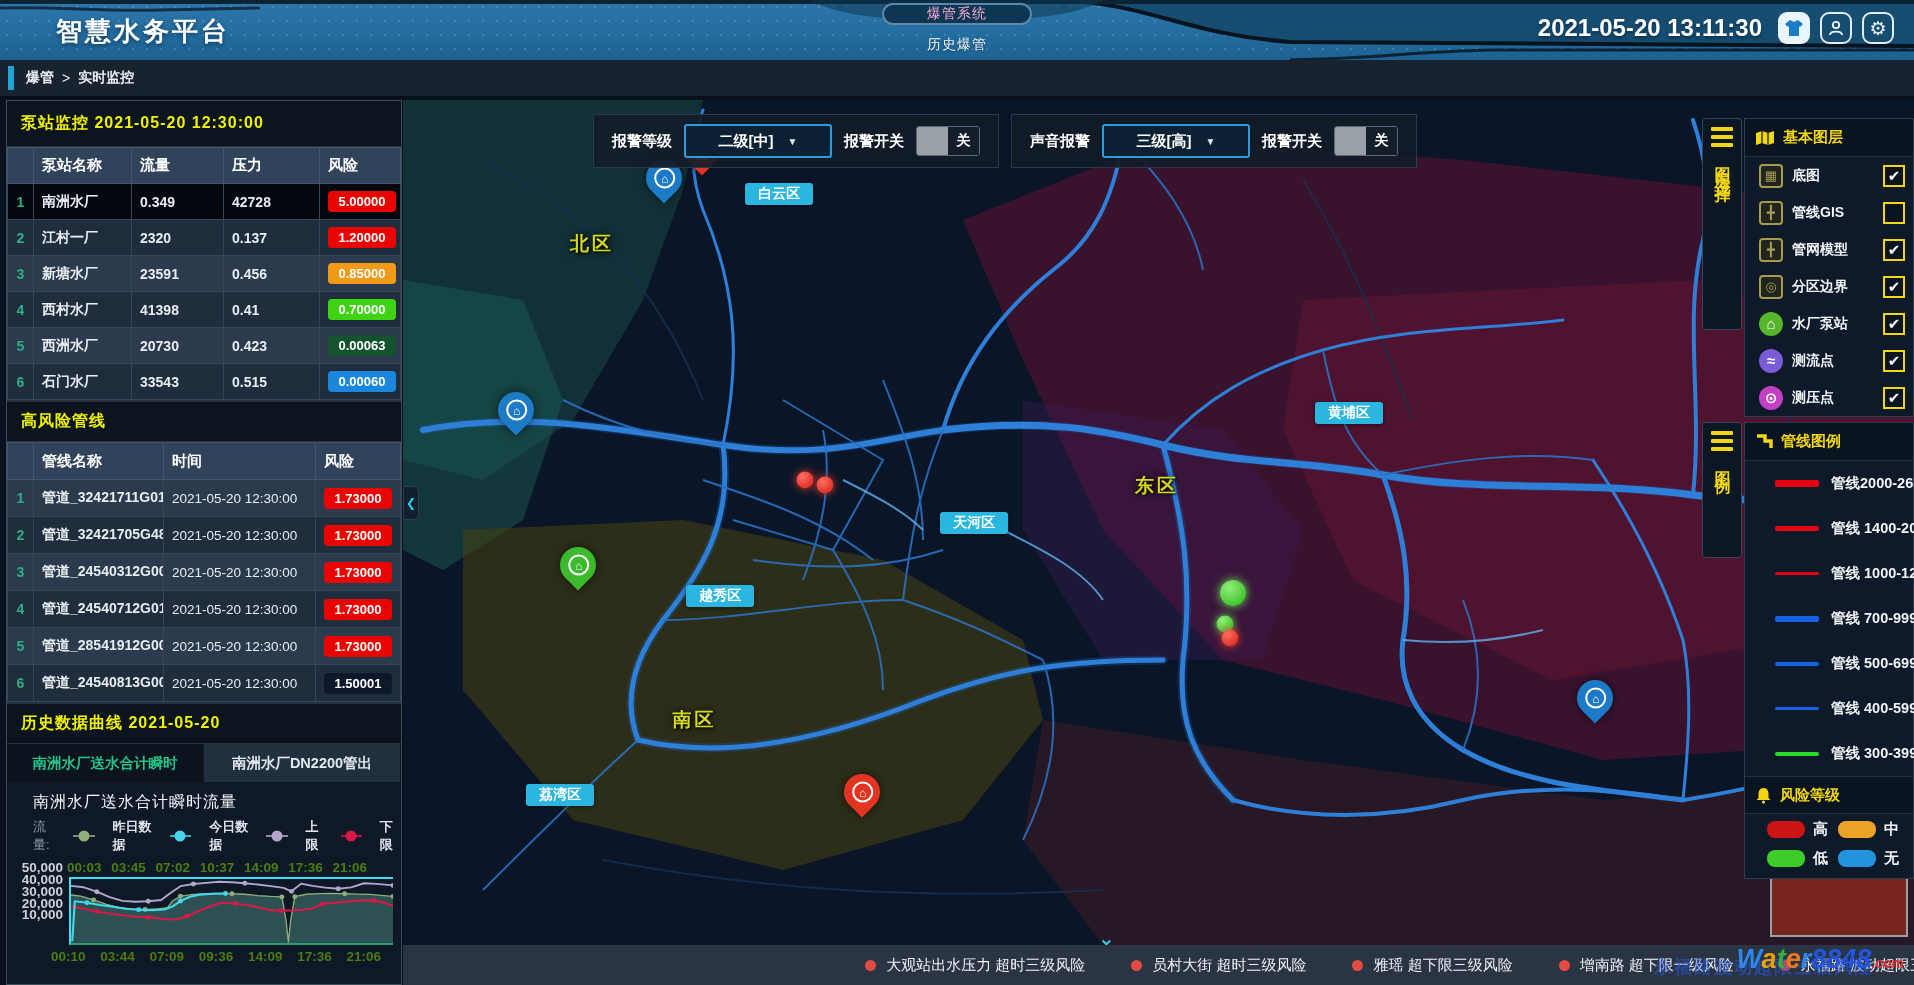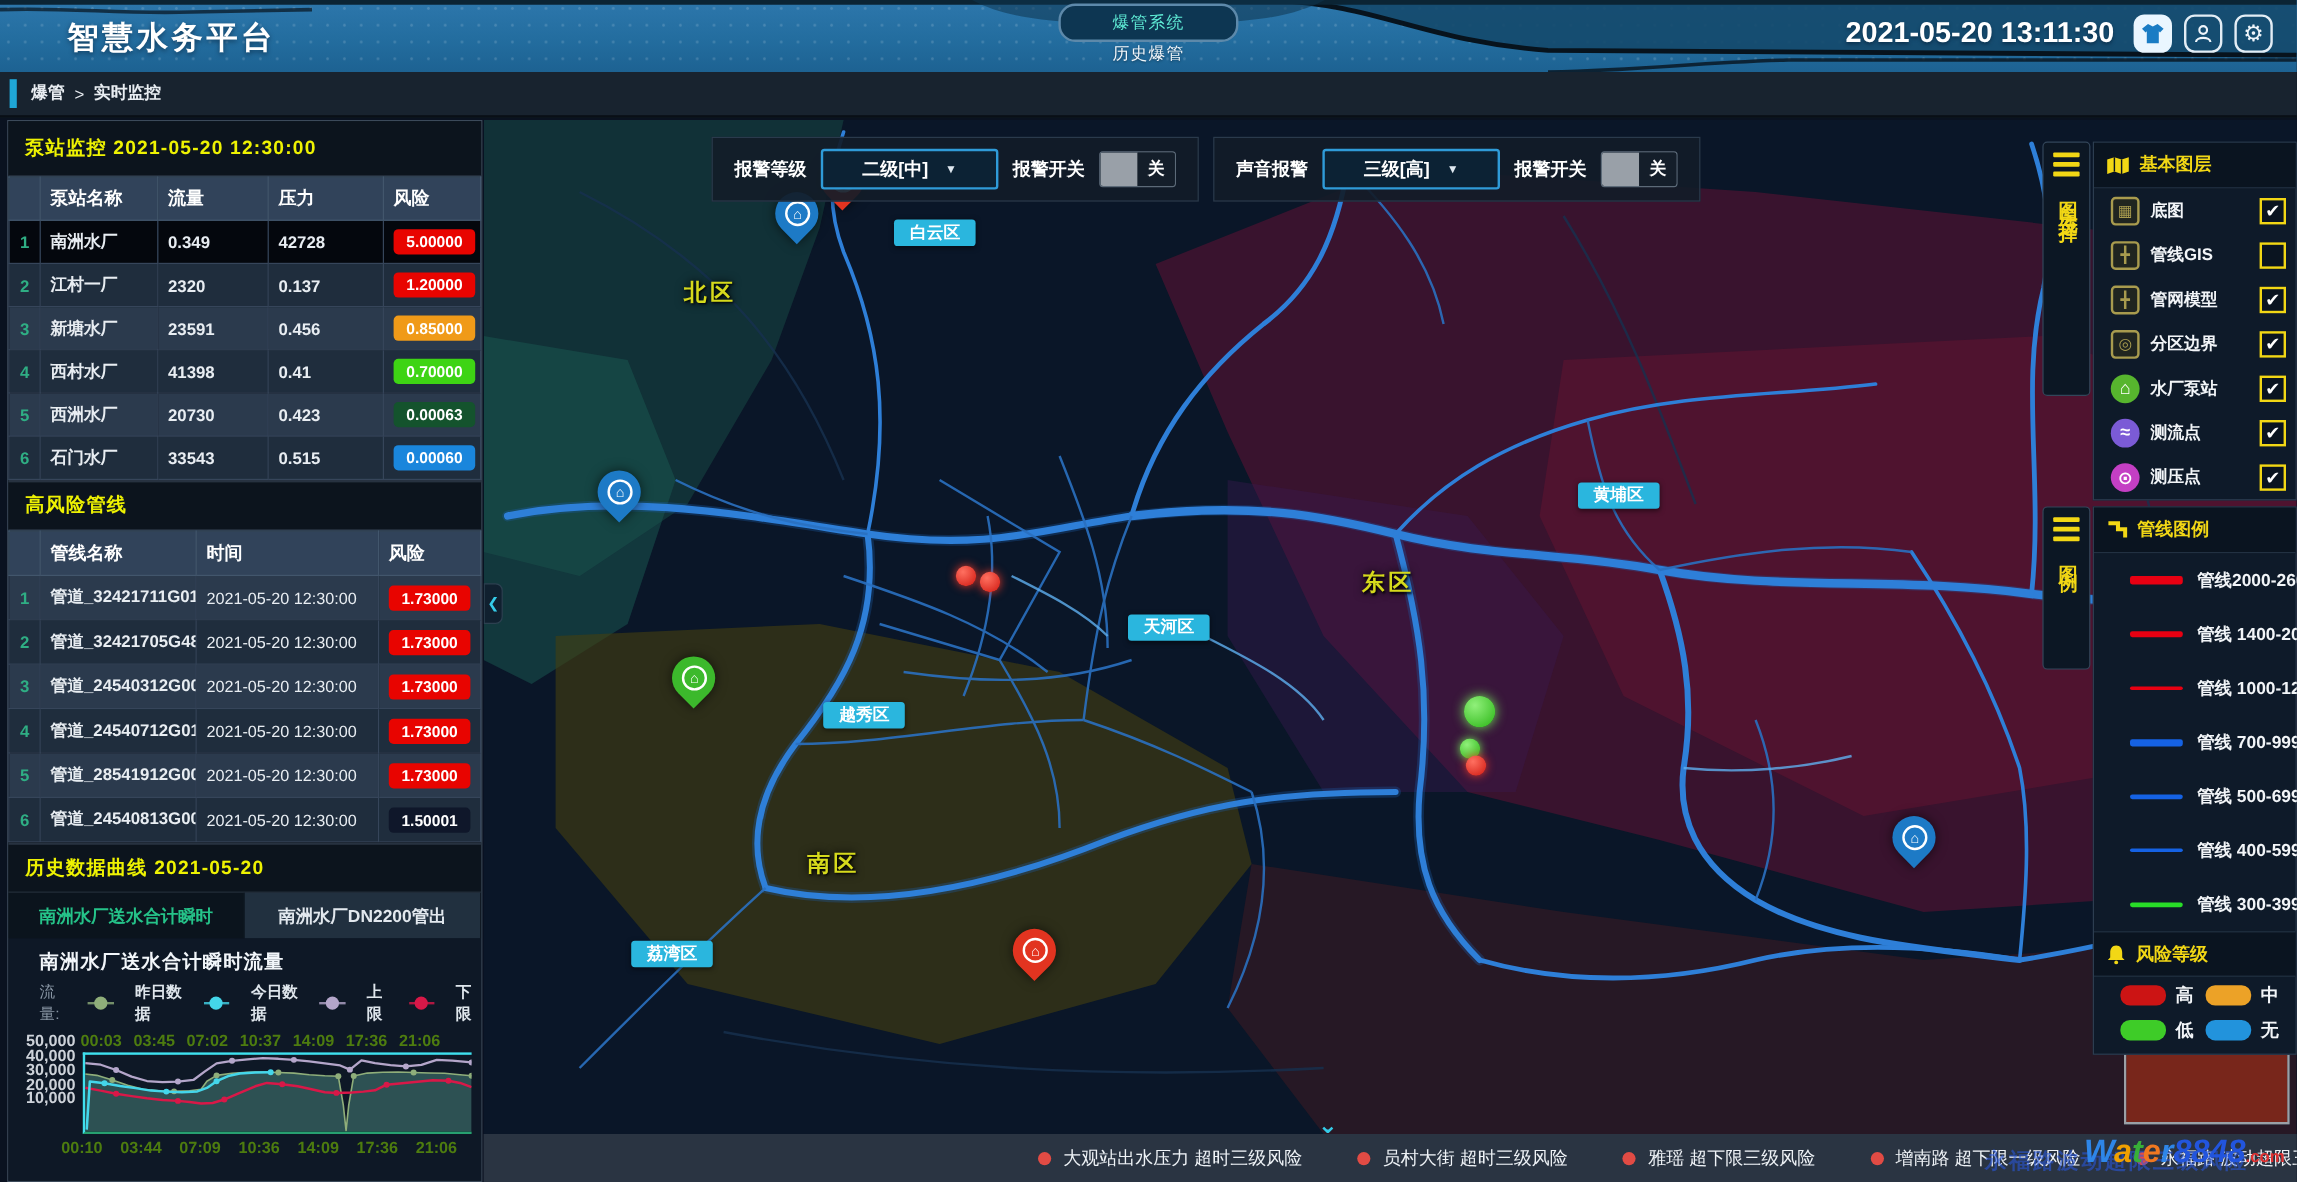--- a/index.html
+++ b/index.html
@@ -8,22 +8,22 @@
 
   
   .hdr { position:absolute; left:0; top:0; width:1914px; height:60px;
     background:linear-gradient(180deg,#2d77ac 0%,#236d9f 55%,#1d6292 100%); overflow:hidden; }
   .hdr .dots { position:absolute; inset:0;
     background-image:radial-gradient(rgba(255,255,255,.15) 1px, transparent 1.3px);
     background-size:14px 14px; }
   .hdr svg.deco { position:absolute; inset:0; }
   .hdr-title { position:absolute; left:56px; top:14px; font-size:26px; font-weight:bold;
     color:#fff; letter-spacing:3px; text-shadow:0 2px 4px rgba(0,20,40,.55); }
-  .sys-pill { position:absolute; left:50%; transform:translateX(-50%); top:3px; width:150px; height:32px;
-    background:#0d3652; border:2px solid #5d89aa; border-radius:14px; color:#5eead4; font-size:14px;
+  .sys-pill { position:absolute; left:50%; transform:translateX(-50%); top:3px; width:150px; height:22px;
+    background:#0d3652; border:2px solid #5d89aa; border-radius:14px; color:#f9a8d4; font-size:14px;
     display:flex; align-items:center; justify-content:center; letter-spacing:1px; }
   .hdr-nav { position:absolute; left:50%; transform:translateX(-50%); top:36px; color:#f2f6fa;
     font-size:14px; letter-spacing:1px; text-shadow:0 1px 2px rgba(0,0,0,.4); }
   .hdr-right { position:absolute; right:20px; top:12px; display:flex; align-items:center; gap:10px; }
   .hdr-time { color:#fff; font-size:24px; font-weight:bold; text-shadow:0 2px 3px rgba(0,20,40,.5); margin-right:6px; }
   .hicon { width:32px; height:32px; border-radius:9px; display:flex; align-items:center; justify-content:center; }
   .hicon.filled { background:#eaf6ff; }
   .hicon.outl { border:2px solid #e3edf5; color:#eef4fa; }
   .gear-glyph { font-size:19px; line-height:1; color:#eef4fa; }
 
@@ -55,21 +55,21 @@
   .pipe-tab td.time { font-weight:normal; font-size:13.5px; }
   .badge { display:inline-block; min-width:68px; padding:3px 6px; border-radius:4px; color:#fff;
     font-size:13px; font-weight:bold; text-align:center; }
 
   .tabs-row { display:flex; height:38px; }
   .ctab { flex:1; display:flex; align-items:center; justify-content:center; font-size:14.5px;
     font-weight:bold; background:#21303f; color:#e2e8ee; border-right:1px solid #101923; cursor:pointer; }
   .ctab.active { background:#0b141d; color:#25c389; }
 
   .chart-area { position:relative; flex:1; background:#0e1826; padding-top:6px; }
-  .chart-title { color:#f2f6fa; font-size:16px; font-weight:bold; padding:4px 0 2px 26px; letter-spacing:1px; }
+  .chart-title { color:#f2f6fa; font-size:16px; font-weight:normal; padding:4px 0 2px 26px; letter-spacing:1px; }
   .chart-legend { display:flex; align-items:center; gap:14px; padding:3px 0 2px 26px; }
   .chart-legend .pref { color:#8a97a5; font-size:13px; }
   .lg-item { display:flex; align-items:center; gap:18px; color:#dfe6ec; font-size:13px; font-weight:bold; }
   .lg-mark { position:relative; width:26px; height:10px; display:inline-block; }
   .lg-mark i { position:absolute; left:0; right:0; top:4px; height:2px; background:currentColor; opacity:.8; }
   .lg-mark b { position:absolute; left:50%; top:50%; width:11px; height:11px; border-radius:50%;
     transform:translate(-50%,-50%); background:currentColor; }
   .xlabels { display:flex; justify-content:space-between; color:#4d7c0f; font-size:13.5px; font-weight:bold; }
   .xlabels.top { margin:4px 34px 2px 60px; }
   .xlabels.bot { margin:4px 20px 0 44px; }
@@ -439,21 +439,21 @@
           <circle cx="16.7" cy="25.206896551724142" r="2.6" fill="#44d6ea"></circle>
           <circle cx="70.14" cy="32.59310344827586" r="2.6" fill="#44d6ea"></circle>
           <circle cx="113.56" cy="23.448275862068968" r="2.6" fill="#44d6ea"></circle>
           <circle cx="160.32" cy="15.475862068965519" r="2.6" fill="#44d6ea"></circle>
         </svg>
     </div>
     <div class="xlabels bot" id="xbot">
         <span>00:10</span>
         <span>03:44</span>
         <span>07:09</span>
-        <span>10:36</span>
+        <span>09:36</span>
         <span>14:09</span>
         <span>17:36</span>
         <span>21:06</span>
       </div>
   </div>
 </div>
 
 <div class="map">
   <svg class="terrain" viewBox="0 0 1511 845" preserveAspectRatio="none">
     <rect x="0" y="0" width="1511" height="845" fill="#0a1628"></rect>

